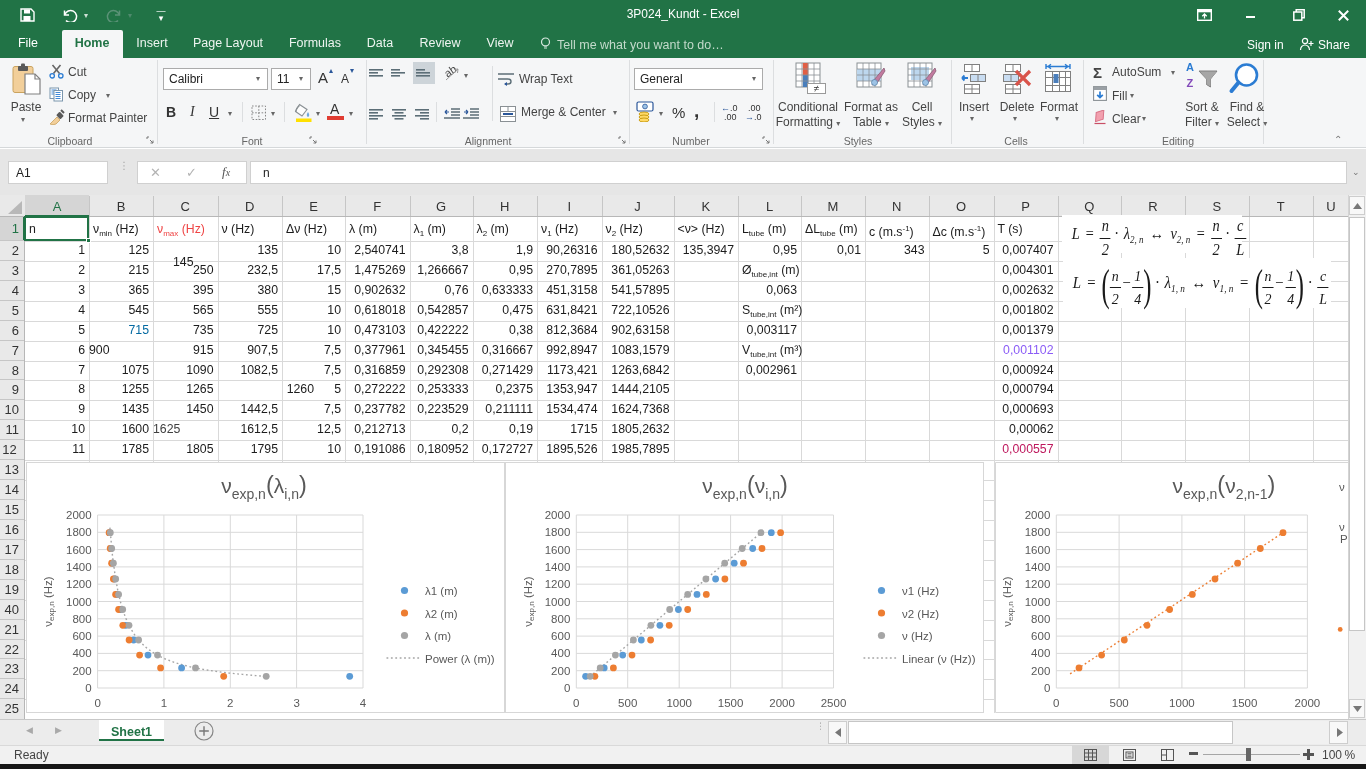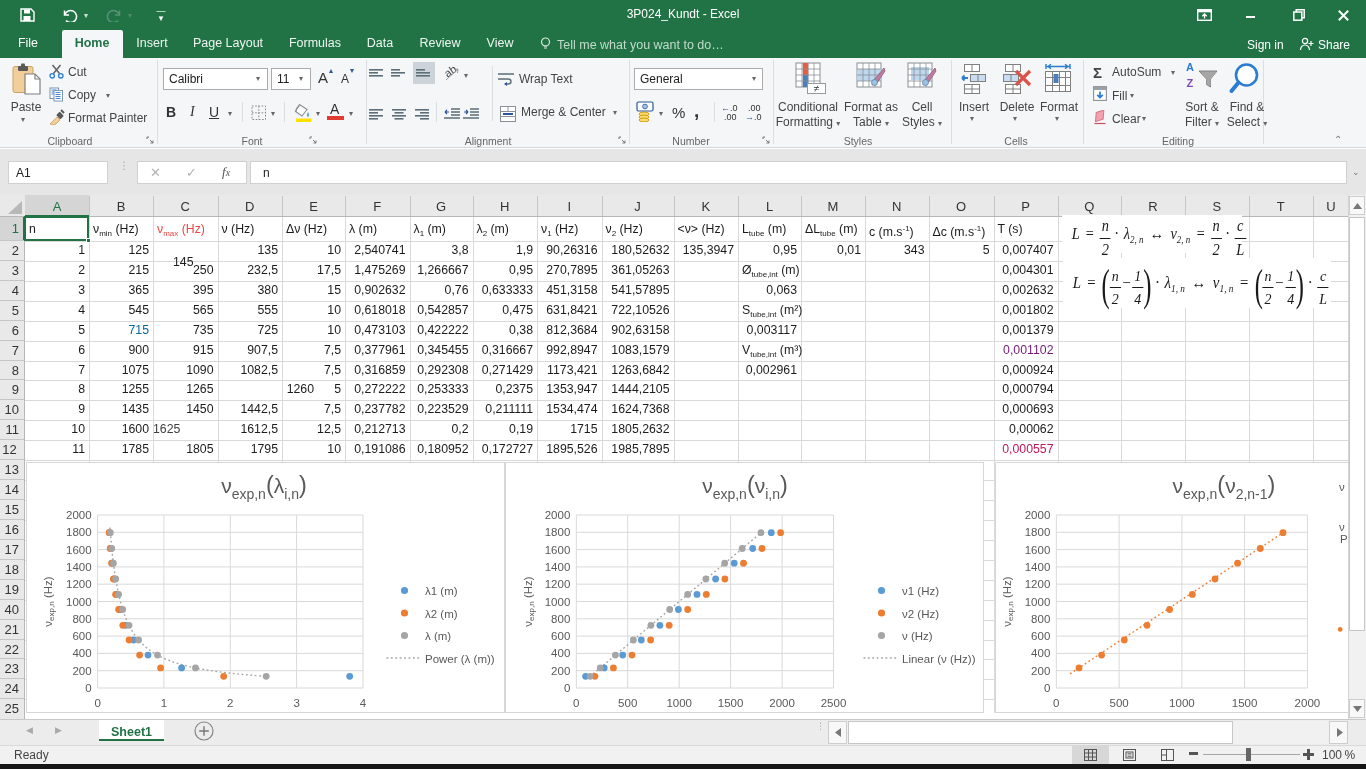--- a/index.html
+++ b/index.html
@@ -552,21 +552,21 @@
 <div class="abs" style="left:89.0px;top:320.6px;width:60.0px;height:19.9px;line-height:19.9px;text-align:right;color:#0369a1;font-size:12.3px;white-space:nowrap;">715</div>
 <div class="abs" style="left:153.0px;top:320.6px;width:60.5px;height:19.9px;line-height:19.9px;text-align:right;color:#1c1c1c;font-size:12.3px;white-space:nowrap;">735</div>
 <div class="abs" style="left:217.5px;top:320.6px;width:60.5px;height:19.9px;line-height:19.9px;text-align:right;color:#1c1c1c;font-size:12.3px;white-space:nowrap;">725</div>
 <div class="abs" style="left:282.0px;top:320.6px;width:59.0px;height:19.9px;line-height:19.9px;text-align:right;color:#1c1c1c;font-size:12.3px;white-space:nowrap;">10</div>
 <div class="abs" style="left:345.0px;top:320.6px;width:60.5px;height:19.9px;line-height:19.9px;text-align:right;color:#1c1c1c;font-size:12.3px;white-space:nowrap;">0,473103</div>
 <div class="abs" style="left:409.5px;top:320.6px;width:59.0px;height:19.9px;line-height:19.9px;text-align:right;color:#1c1c1c;font-size:12.3px;white-space:nowrap;">0,422222</div>
 <div class="abs" style="left:472.5px;top:320.6px;width:60.5px;height:19.9px;line-height:19.9px;text-align:right;color:#1c1c1c;font-size:12.3px;white-space:nowrap;">0,38</div>
 <div class="abs" style="left:537.0px;top:320.6px;width:60.5px;height:19.9px;line-height:19.9px;text-align:right;color:#1c1c1c;font-size:12.3px;white-space:nowrap;">812,3684</div>
 <div class="abs" style="left:601.5px;top:320.6px;width:68.0px;height:19.9px;line-height:19.9px;text-align:right;color:#1c1c1c;font-size:12.3px;white-space:nowrap;">902,63158</div>
 <div class="abs" style="left:25.0px;top:340.6px;width:60.0px;height:19.9px;line-height:19.9px;text-align:right;color:#1c1c1c;font-size:12.3px;white-space:nowrap;">6</div>
-<div class="abs" style="left:89.0px;top:340.6px;width:60.0px;height:19.9px;line-height:19.9px;text-align:right;color:#1c1c1c;font-size:12.3px;white-space:nowrap;">900</div>
+<div class="abs" style="left:89.0px;top:340.6px;width:60.0px;height:19.9px;line-height:19.9px;color:#1c1c1c;font-size:12.3px;white-space:nowrap;">900</div>
 <div class="abs" style="left:153.0px;top:340.6px;width:60.5px;height:19.9px;line-height:19.9px;text-align:right;color:#1c1c1c;font-size:12.3px;white-space:nowrap;">915</div>
 <div class="abs" style="left:217.5px;top:340.6px;width:60.5px;height:19.9px;line-height:19.9px;text-align:right;color:#1c1c1c;font-size:12.3px;white-space:nowrap;">907,5</div>
 <div class="abs" style="left:282.0px;top:340.6px;width:59.0px;height:19.9px;line-height:19.9px;text-align:right;color:#1c1c1c;font-size:12.3px;white-space:nowrap;">7,5</div>
 <div class="abs" style="left:345.0px;top:340.6px;width:60.5px;height:19.9px;line-height:19.9px;text-align:right;color:#1c1c1c;font-size:12.3px;white-space:nowrap;">0,377961</div>
 <div class="abs" style="left:409.5px;top:340.6px;width:59.0px;height:19.9px;line-height:19.9px;text-align:right;color:#1c1c1c;font-size:12.3px;white-space:nowrap;">0,345455</div>
 <div class="abs" style="left:472.5px;top:340.6px;width:60.5px;height:19.9px;line-height:19.9px;text-align:right;color:#1c1c1c;font-size:12.3px;white-space:nowrap;">0,316667</div>
 <div class="abs" style="left:537.0px;top:340.6px;width:60.5px;height:19.9px;line-height:19.9px;text-align:right;color:#1c1c1c;font-size:12.3px;white-space:nowrap;">992,8947</div>
 <div class="abs" style="left:601.5px;top:340.6px;width:68.0px;height:19.9px;line-height:19.9px;text-align:right;color:#1c1c1c;font-size:12.3px;white-space:nowrap;">1083,1579</div>
 <div class="abs" style="left:25.0px;top:360.5px;width:60.0px;height:19.9px;line-height:19.9px;text-align:right;color:#1c1c1c;font-size:12.3px;white-space:nowrap;">7</div>
 <div class="abs" style="left:89.0px;top:360.5px;width:60.0px;height:19.9px;line-height:19.9px;text-align:right;color:#1c1c1c;font-size:12.3px;white-space:nowrap;">1075</div>
@@ -621,21 +621,21 @@
 <div class="abs" style="left:673.5px;top:240.9px;width:60.5px;height:19.9px;line-height:19.9px;text-align:right;color:#1c1c1c;font-size:12.3px;white-space:nowrap;">135,3947</div>
 <div class="abs" style="left:738.0px;top:240.9px;width:59.0px;height:19.9px;line-height:19.9px;text-align:right;color:#1c1c1c;font-size:12.3px;white-space:nowrap;">0,95</div>
 <div class="abs" style="left:801.0px;top:240.9px;width:60.0px;height:19.9px;line-height:19.9px;text-align:right;color:#1c1c1c;font-size:12.3px;white-space:nowrap;">0,01</div>
 <div class="abs" style="left:865.0px;top:240.9px;width:59.5px;height:19.9px;line-height:19.9px;text-align:right;color:#1c1c1c;font-size:12.3px;white-space:nowrap;">343</div>
 <div class="abs" style="left:928.5px;top:240.9px;width:61.0px;height:19.9px;line-height:19.9px;text-align:right;color:#1c1c1c;font-size:12.3px;white-space:nowrap;">5</div>
 <div class="abs" style="left:993.5px;top:240.9px;width:60.0px;height:19.9px;line-height:19.9px;text-align:right;color:#1c1c1c;font-size:12.3px;white-space:nowrap;">0,007407</div>
 <div class="abs" style="left:993.5px;top:260.8px;width:60.0px;height:19.9px;line-height:19.9px;text-align:right;color:#1c1c1c;font-size:12.3px;white-space:nowrap;">0,004301</div>
 <div class="abs" style="left:993.5px;top:280.8px;width:60.0px;height:19.9px;line-height:19.9px;text-align:right;color:#1c1c1c;font-size:12.3px;white-space:nowrap;">0,002632</div>
 <div class="abs" style="left:993.5px;top:300.7px;width:60.0px;height:19.9px;line-height:19.9px;text-align:right;color:#1c1c1c;font-size:12.3px;white-space:nowrap;">0,001802</div>
 <div class="abs" style="left:993.5px;top:320.6px;width:60.0px;height:19.9px;line-height:19.9px;text-align:right;color:#1c1c1c;font-size:12.3px;white-space:nowrap;">0,001379</div>
-<div class="abs" style="left:993.5px;top:340.6px;width:60.0px;height:22px;line-height:19.9px;text-align:right;color:#701a75;font-size:12.3px;white-space:nowrap;">0,001102</div>
+<div class="abs" style="left:993.5px;top:340.6px;width:60.0px;height:22px;line-height:19.9px;text-align:right;color:#8b5cf6;font-size:12.3px;white-space:nowrap;">0,001102</div>
 <div class="abs" style="left:993.5px;top:360.5px;width:60.0px;height:19.9px;line-height:19.9px;text-align:right;color:#1c1c1c;font-size:12.3px;white-space:nowrap;">0,000924</div>
 <div class="abs" style="left:993.5px;top:380.4px;width:60.0px;height:19.9px;line-height:19.9px;text-align:right;color:#1c1c1c;font-size:12.3px;white-space:nowrap;">0,000794</div>
 <div class="abs" style="left:993.5px;top:400.3px;width:60.0px;height:19.9px;line-height:19.9px;text-align:right;color:#1c1c1c;font-size:12.3px;white-space:nowrap;">0,000693</div>
 <div class="abs" style="left:993.5px;top:420.3px;width:60.0px;height:19.9px;line-height:19.9px;text-align:right;color:#1c1c1c;font-size:12.3px;white-space:nowrap;">0,00062</div>
 <div class="abs" style="left:993.5px;top:440.2px;width:60.0px;height:19.9px;line-height:19.9px;text-align:right;color:#be185d;font-size:12.3px;white-space:nowrap;">0,000557</div>
 <div class="abs" style="left:738.0px;top:260.8px;width:63.0px;height:19.9px;line-height:19.9px;text-align:left;color:#1c1c1c;font-size:12.3px;padding-left:4px;white-space:nowrap;">Ø<sub class="s">tube,int</sub> (m)</div>
 <div class="abs" style="left:738.0px;top:280.8px;width:59.0px;height:19.9px;line-height:19.9px;text-align:right;color:#1c1c1c;font-size:12.3px;white-space:nowrap;">0,063</div>
 <div class="abs" style="left:738.0px;top:300.7px;width:63.0px;height:19.9px;line-height:19.9px;text-align:left;color:#1c1c1c;font-size:12.3px;padding-left:4px;white-space:nowrap;">S<sub class="s">tube,int</sub> (m²)</div>
 <div class="abs" style="left:738.0px;top:320.6px;width:59.0px;height:19.9px;line-height:19.9px;text-align:right;color:#1c1c1c;font-size:12.3px;white-space:nowrap;">0,003117</div>
 <div class="abs" style="left:738.0px;top:340.6px;width:63.0px;height:19.9px;line-height:19.9px;text-align:left;color:#1c1c1c;font-size:12.3px;padding-left:4px;white-space:nowrap;">V<sub class="s">tube,int</sub> (m³)</div>

